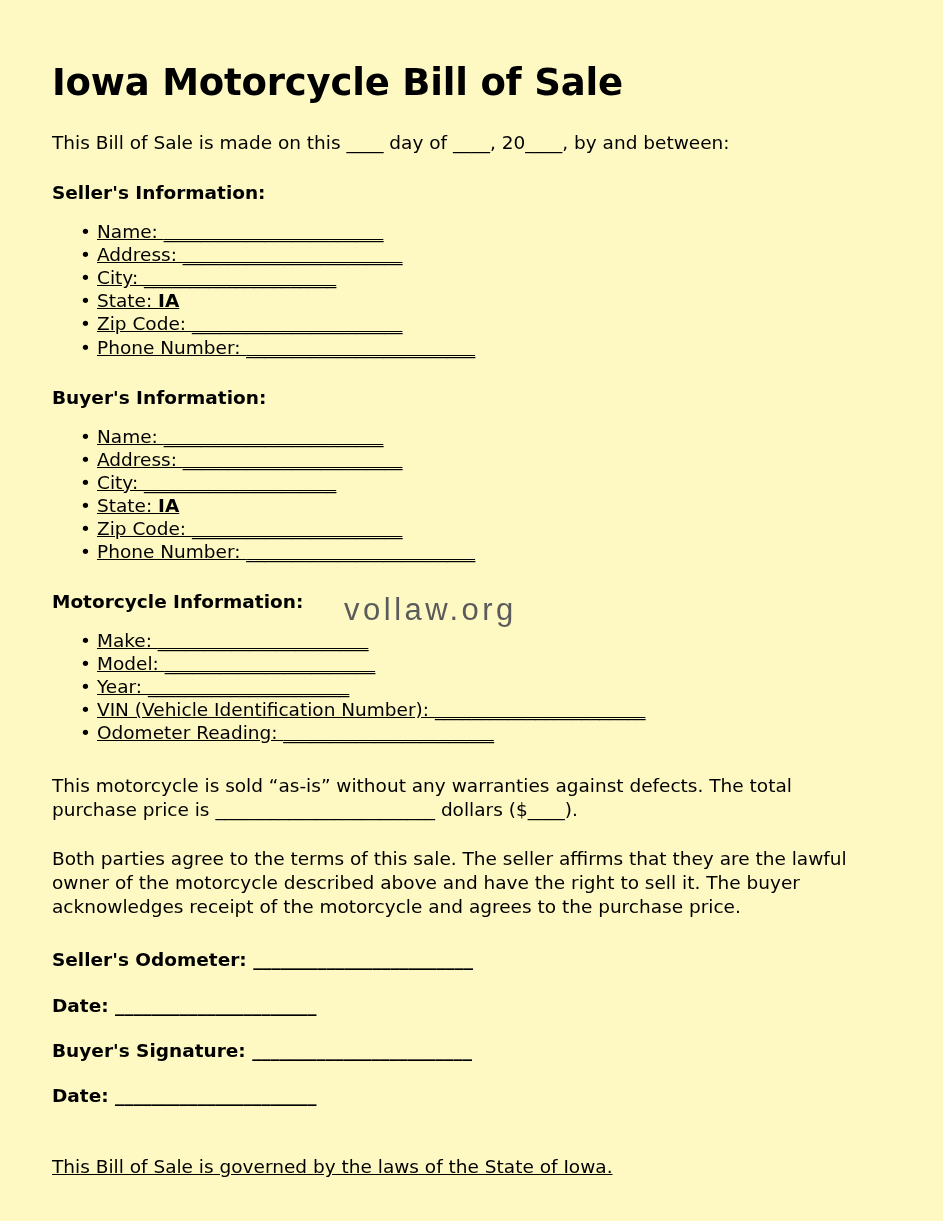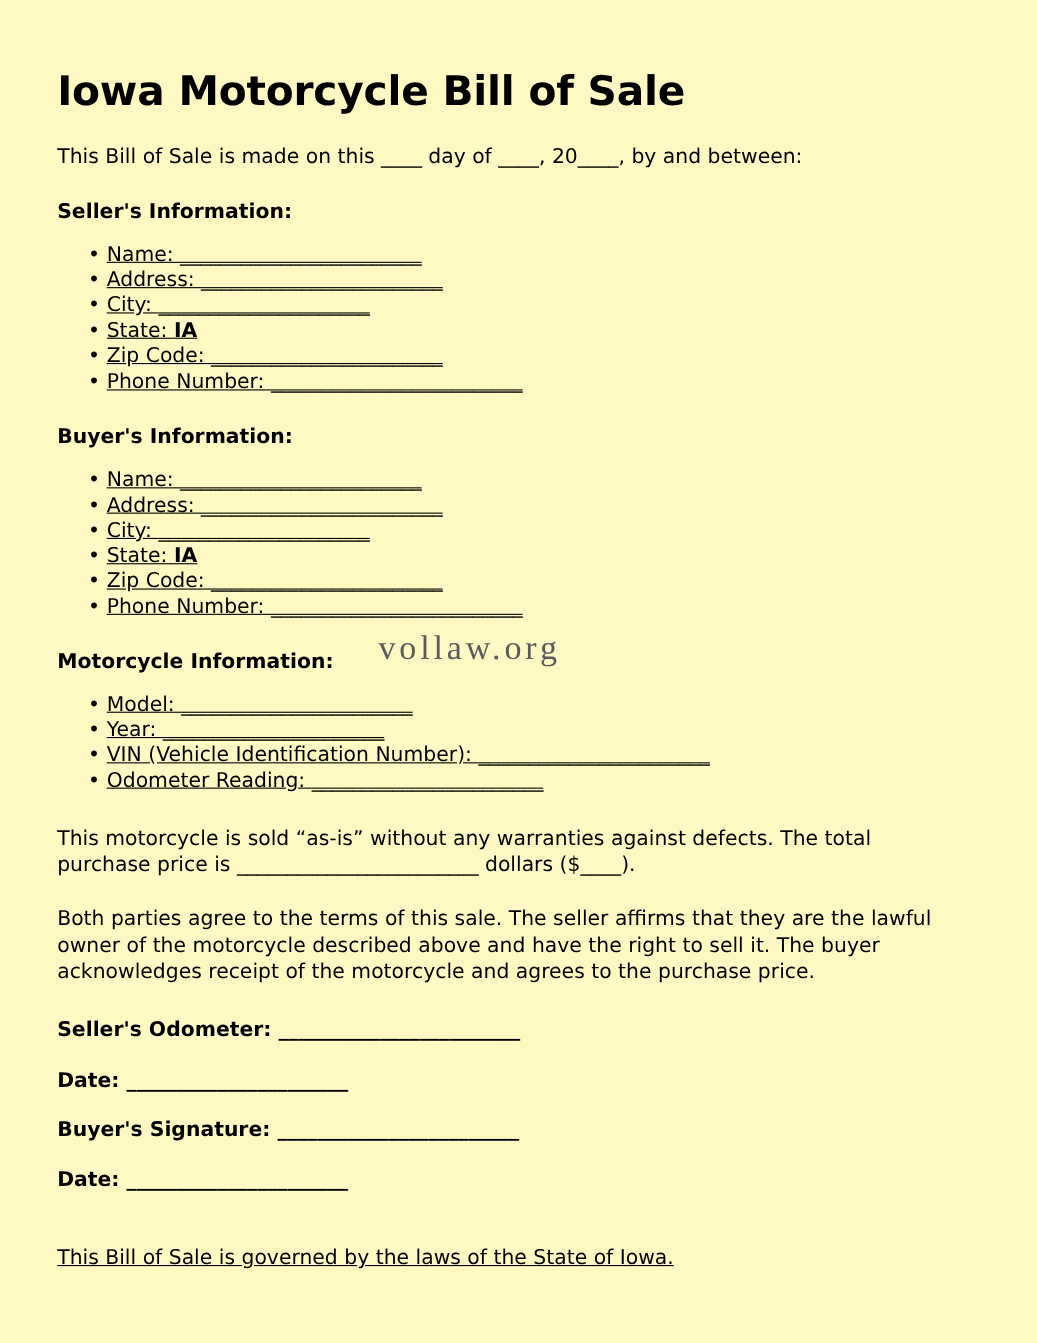--- a/index.html
+++ b/index.html
@@ -95,22 +95,22 @@
   }
   .closing {
     font-size: 18.5px;
     line-height: 1.28;
     padding-top: 30px;
     text-decoration: underline;
   }
   .watermark {
     position: absolute;
     left: 344px;
-    top: 571px;
-    font-family: Liberation Serif, serif;
+    top: 592px;
+    font-family: Liberation Sans, sans-serif;
     font-size: 31px;
     letter-spacing: 3.5px;
     color: #5b5b5b;
     white-space: nowrap;
     pointer-events: none;
     user-select: none;
   }
 </style>
 </head>
 <body>
@@ -138,20 +138,21 @@
       <li><span>Name: </span><span class="blank">________________________</span><span class="bold"></span></li>
       <li><span>Address: </span><span class="blank">________________________</span><span class="bold"></span></li>
       <li><span>City: </span><span class="blank">_____________________</span><span class="bold"></span></li>
       <li><span>State: </span><span class="blank"></span><span class="bold">IA</span></li>
       <li><span>Zip Code: </span><span class="blank">_______________________</span><span class="bold"></span></li>
       <li><span>Phone Number: </span><span class="blank">_________________________</span><span class="bold"></span></li>
     </ul>
 
     <h2 class="section-heading">Motorcycle Information:</h2>
     <ul class="field-list">
+      <li><span>Make: </span><span class="blank">_______________________</span></li>
       <li><span>Model: </span><span class="blank">_______________________</span></li>
       <li><span>Year: </span><span class="blank">______________________</span></li>
       <li><span>VIN (Vehicle Identification Number): </span><span class="blank">_______________________</span></li>
       <li><span>Odometer Reading: </span><span class="blank">_______________________</span></li>
     </ul>
 
     <p class="para tight-top"><span>This motorcycle is sold “as-is” without any warranties against defects. The total purchase price is </span><span class="blank">________________________</span><span> dollars ($____).</span></p>
 
     <p class="para">Both parties agree to the terms of this sale. The seller affirms that they are the lawful owner of the motorcycle described above and have the right to sell it. The buyer acknowledges receipt of the motorcycle and agrees to the purchase price.</p>
 

